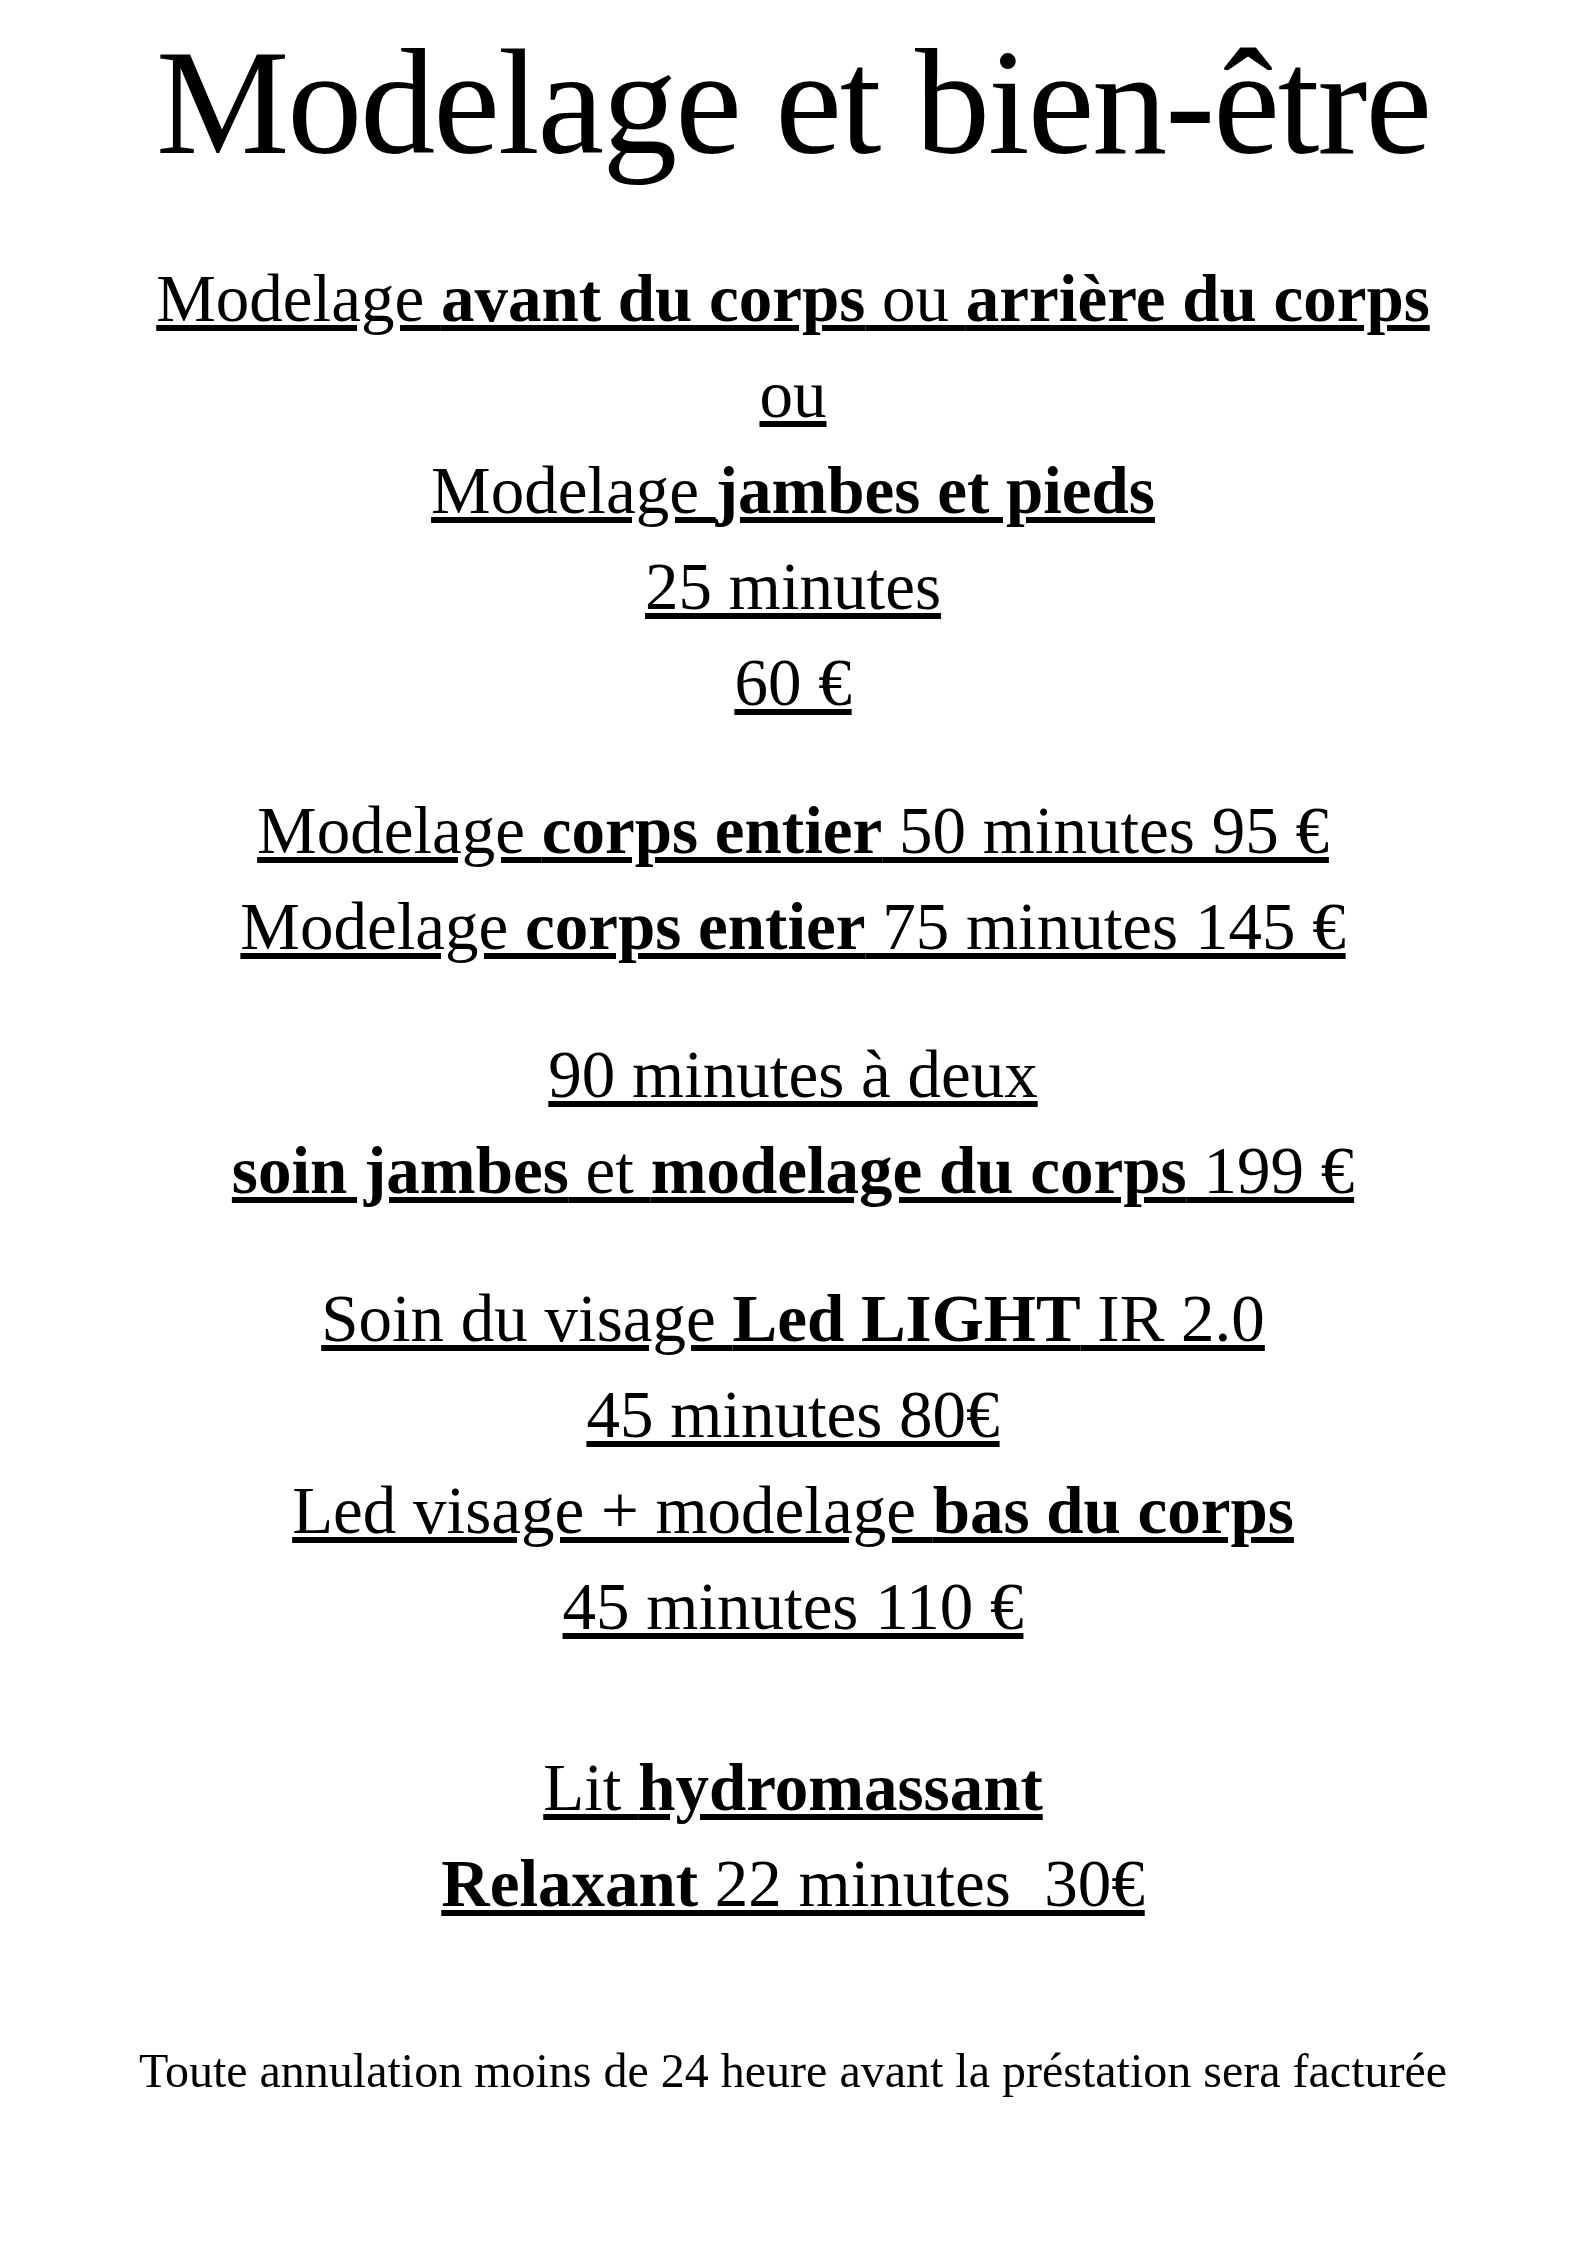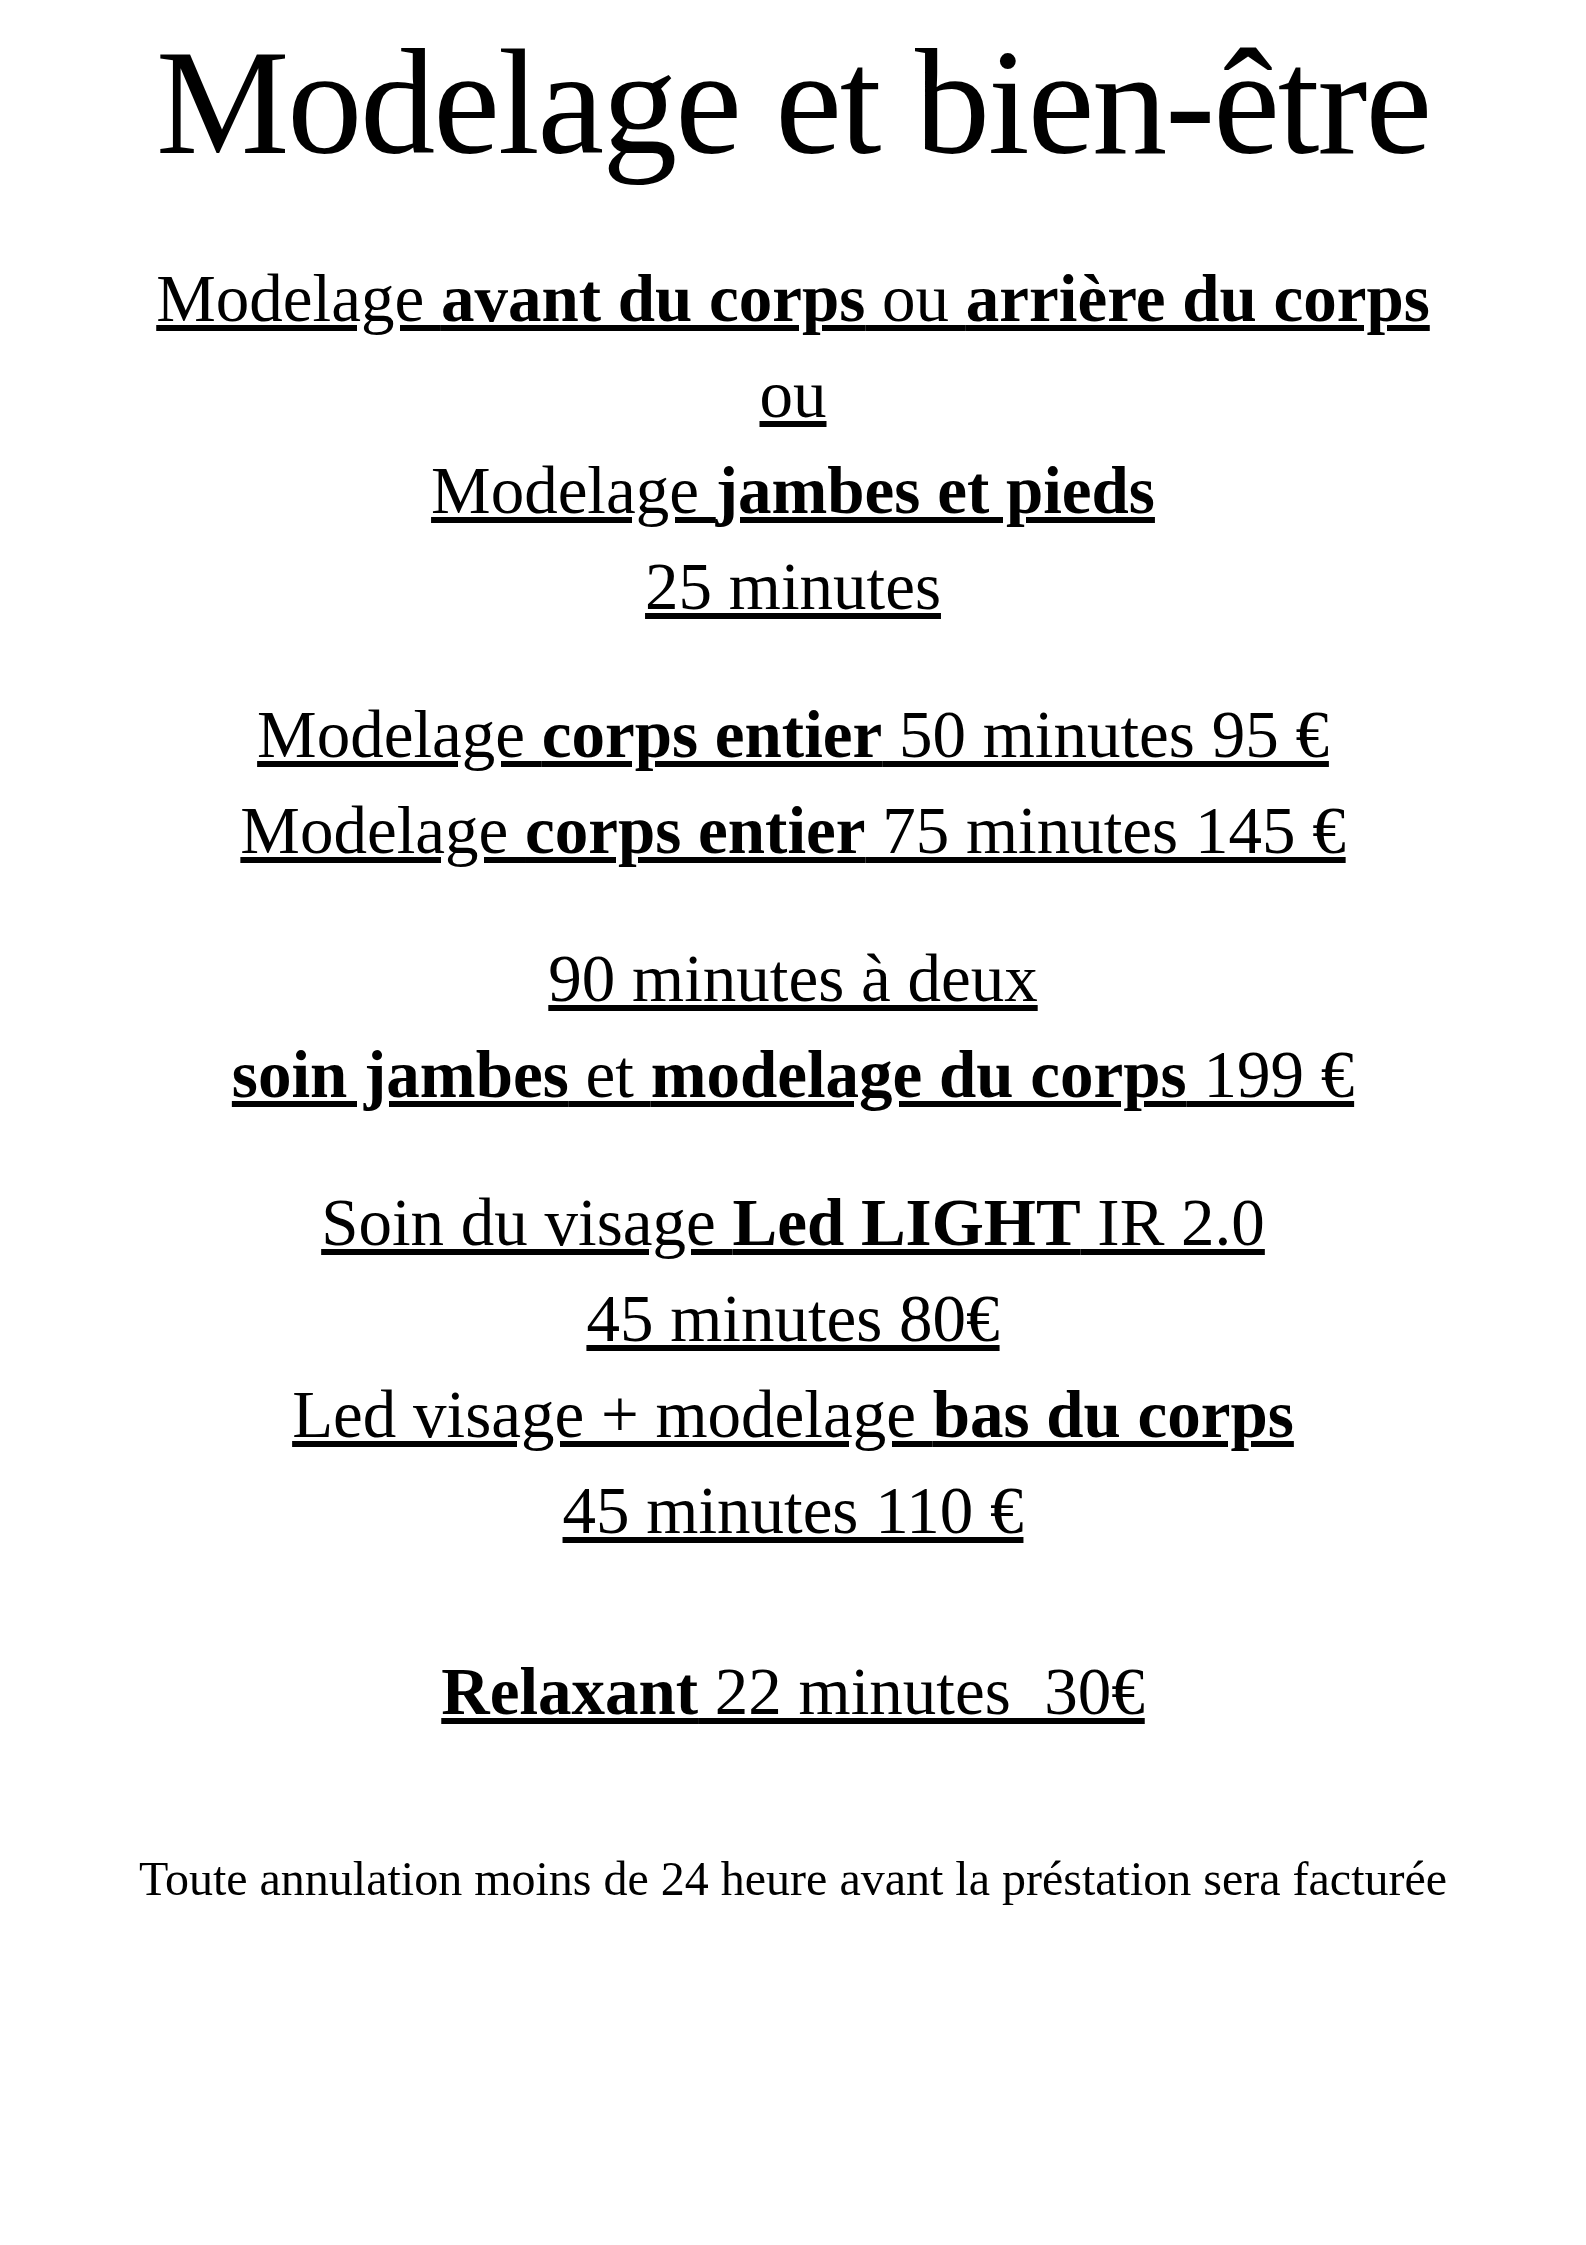--- a/index.html
+++ b/index.html
@@ -47,38 +47,40 @@
 
 <div class="page">
 
   <h1 class="title">Modelage et bien-être</h1>
 
   <section class="block">
     <p class="line"><span>Modelage </span><span class="b">avant du corps</span><span> ou </span><span class="b">arrière du corps</span></p>
     <p class="line"><span>ou</span></p>
     <p class="line"><span>Modelage </span><span class="b">jambes et pieds</span></p>
     <p class="line"><span>25 minutes</span></p>
+    <p class="line"><span>60 €</span></p>
   </section>
 
   <section class="block">
     <p class="line"><span>Modelage </span><span class="b">corps entier</span><span> 50 minutes 95 €</span></p>
     <p class="line"><span>Modelage </span><span class="b">corps entier</span><span> 75 minutes 145 €</span></p>
   </section>
 
   <section class="block">
     <p class="line"><span>90 minutes à deux</span></p>
     <p class="line"><span class="b">soin jambes</span><span> et </span><span class="b">modelage du corps</span><span> 199 €</span></p>
   </section>
 
   <section class="block gap-lg">
     <p class="line"><span>Soin du visage </span><span class="b">Led LIGHT</span><span> IR 2.0</span></p>
     <p class="line"><span>45 minutes 80€</span></p>
     <p class="line"><span>Led visage + modelage </span><span class="b">bas du corps</span></p>
     <p class="line"><span>45 minutes 110 €</span></p>
   </section>
 
   <section class="block gap-lg">
+    <p class="line"><span>Lit </span><span class="b">hydromassant</span></p>
     <p class="line"><span class="b">Relaxant</span><span> 22 minutes  30€</span></p>
   </section>
 
   <p class="footer-note">Toute annulation moins de 24 heure avant la préstation sera facturée</p>
 
 </div>
 
 </body></html>

